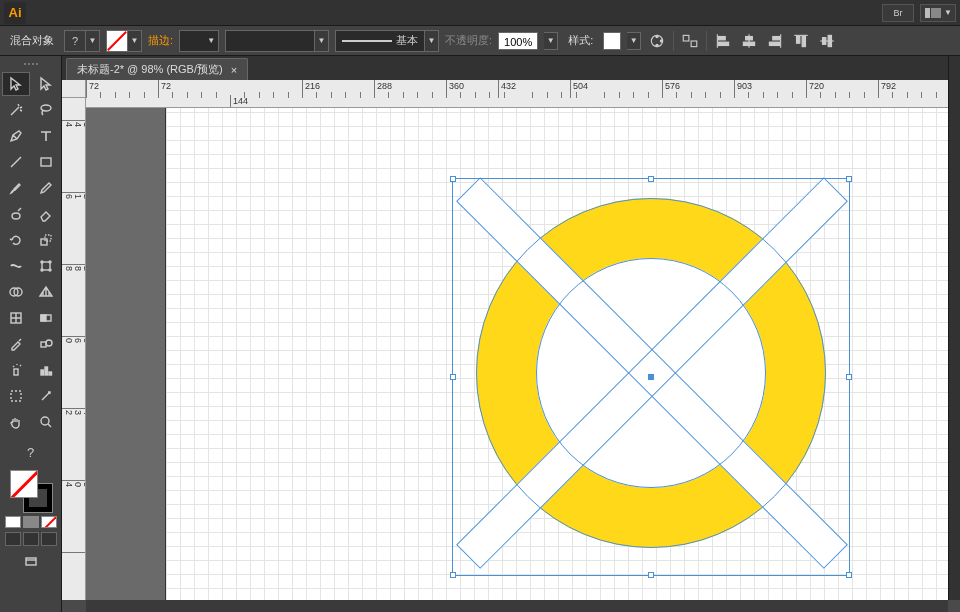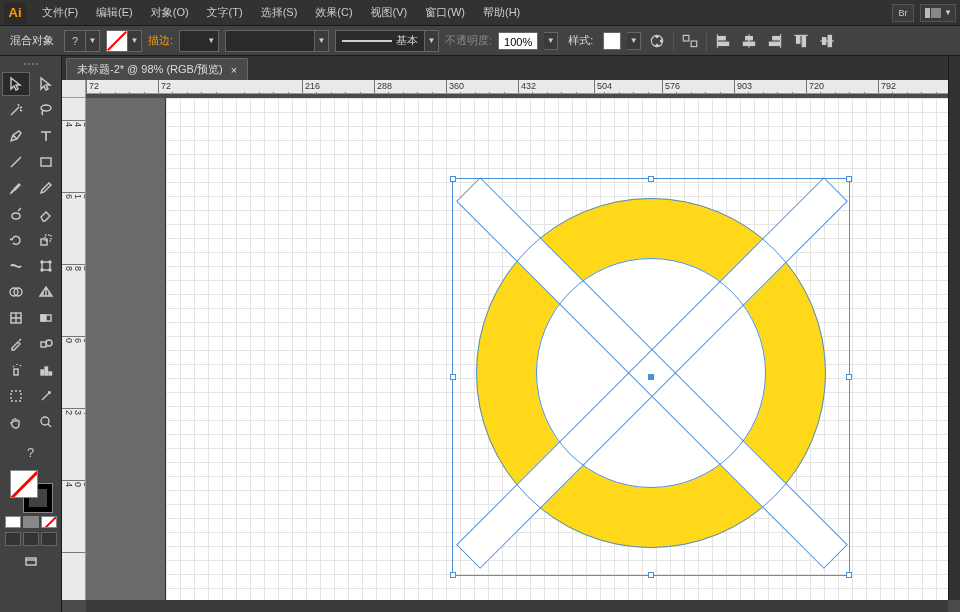--- a/index.html
+++ b/index.html
@@ -2,21 +2,21 @@
 <html><head>
 <meta charset="utf-8">
 <style>
 * { margin:0; padding:0; box-sizing:border-box; user-select:none; }
 body { width:960px; height:612px; background:#323232; font-family:"Microsoft YaHei",Arial,sans-serif; font-size:11px; color:#ccc; overflow:hidden; position:relative; }
 .menubar { height:26px; background:#323232; display:flex; align-items:center; padding:12px 4px; border-bottom:1px solid #1a1a1a; }
 .ai-logo { width:22px; height:22px; background:#2b2b2b; color:#ff9a00; display:flex; align-items:center; justify-content:center; font-weight:bold; font-size:13px; margin-right:8px; border-radius:2px; }
 .menu-items { display:flex; gap:2px; }
 .menu-item { padding:3px 8px; cursor:default; }
 .menubar-right { margin-left:auto; display:flex; gap:6px; align-items:center; }
-.ws-btn { width:22px; height:18px; border:1px solid #555; background:#3a3a3a; display:flex; align-items:center; justify-content:center; font-size:9px; }
+.ws-btn { width:32px; height:18px; border:1px solid #555; background:#3a3a3a; display:flex; align-items:center; justify-content:center; font-size:9px; }
 .ws-dd { width:36px; height:18px; border:1px solid #555; background:#3a3a3a; display:flex; align-items:center; justify-content:center; }
 .controlbar { height:30px; background:#424242; display:flex; align-items:center; padding:0 6px; gap:6px; border-bottom:1px solid #1a1a1a; }
 .cb-label { color:#ddd; padding:0 4px; }
 .cb-swatch { width:22px; height:22px; border:1px solid #666; background:#3a3a3a; display:flex; align-items:center; justify-content:center; position:relative; }
 .cb-swatch.q::after{content:"?";color:#ccc;}
 .cb-swatch.none{background:#fff;}
 .cb-swatch.none::after{content:"";position:absolute;width:26px;height:2px;background:red;transform:rotate(-45deg);}
 .cb-dd { width:14px; height:22px; background:#3a3a3a; border:1px solid #666; border-left:none; display:flex; align-items:center; justify-content:center; font-size:8px; }
 .cb-stroke-label{color:#ff9a00;}
 .cb-weight{width:40px;height:22px;background:#2a2a2a;border:1px solid #666;display:flex;align-items:center;justify-content:space-between;padding:0 3px;}
@@ -47,21 +47,21 @@
 .mini-sw .b{background:#888;border:1px solid #888;}
 .mini-sw .c{background:#fff;border:1px solid #888;position:relative;overflow:hidden;}
 .mini-sw .c::after{content:"";position:absolute;width:22px;height:1.5px;background:red;transform:rotate(-45deg);top:5px;left:-3px;}
 .screen-modes{display:flex;gap:2px;justify-content:center;}
 .screen-modes div{width:16px;height:14px;background:#333;border:1px solid #666;}
 .doc-area{flex:1;display:flex;flex-direction:column;background:#4a4a4a;}
 .tabbar{height:24px;display:flex;align-items:flex-end;padding-left:4px;background:#323232;}
 .tab{height:22px;background:#4a4a4a;padding:0 10px;display:flex;align-items:center;gap:8px;border:1px solid #666;border-bottom:none;border-radius:2px 2px 0 0;color:#ddd;}
 .tab-close{font-size:11px;}
 .ruler-corner{width:24px;height:18px;background:#e8e8e8;border-right:1px solid #999;border-bottom:1px solid #999;position:absolute;left:62px;top:80px;z-index:5;}
-.ruler-h{position:absolute;left:86px;top:80px;right:12px;height:14px;background:#eaeaea;border-bottom:1px solid #999;z-index:4;overflow:hidden;}
+.ruler-h{position:absolute;left:86px;top:80px;right:12px;height:28px;background:#eaeaea;border-bottom:1px solid #999;z-index:4;overflow:hidden;}
 .ruler-h .tick{position:absolute;top:0;height:18px;border-left:1px solid #777;}
 .ruler-h .tick span{position:absolute;left:2px;top:1px;font-size:9px;color:#333;}
 .ruler-v{position:absolute;left:62px;top:98px;width:24px;bottom:12px;background:#eaeaea;border-right:1px solid #999;z-index:4;overflow:hidden;}
 .ruler-v .tick{position:absolute;left:0;width:24px;border-top:1px solid #777;}
 .ruler-v .tick span{position:absolute;left:2px;top:1px;font-size:9px;color:#333;writing-mode:vertical-rl;}
 .canvas-wrap{position:absolute;left:86px;top:98px;right:12px;bottom:12px;background:#4a4a4a;overflow:hidden;}
 .scroll-v{position:absolute;right:0;top:98px;width:12px;bottom:12px;background:#3a3a3a;}
 .scroll-h{position:absolute;left:86px;bottom:0;right:12px;height:12px;background:#3a3a3a;}
 .artboard-edge{position:absolute;left:0;top:0;width:80px;height:100%;background:#6a6a6a;border-right:1px solid #333;}
 .grid-bg{position:absolute;left:80px;top:0;right:0;bottom:0;background:#fff;
@@ -82,31 +82,20 @@
 .sel-overlay .h.ct{left:50%;top:50%;margin:-3px 0 0 -3px;background:#4a90d9;}
 .circ-sel{position:absolute;border:1px solid #4a90d9;border-radius:50%;}
 .cross-sel{position:absolute;width:520px;height:34px;left:226px;top:258px;border:1px solid #4a90d9;transform-origin:center;}
 .rp{position:absolute;right:0;top:56px;width:12px;bottom:12px;background:#323232;border-left:1px solid #1a1a1a;}
 </style>
 </head>
 <body>
 
 <div class="menubar">
   <div class="ai-logo">Ai</div>
-  <div class="menu-items">
-    <div class="menu-item">文件(F)</div>
-    <div class="menu-item">编辑(E)</div>
-    <div class="menu-item">对象(O)</div>
-    <div class="menu-item">文字(T)</div>
-    <div class="menu-item">选择(S)</div>
-    <div class="menu-item">效果(C)</div>
-    <div class="menu-item">视图(V)</div>
-    <div class="menu-item">窗口(W)</div>
-    <div class="menu-item">帮助(H)</div>
-  </div>
   <div class="menubar-right">
     <div class="ws-btn">Br</div>
     <div class="ws-dd">
       <svg width="18" height="12" viewBox="0 0 18 12">
           <rect x="1" y="1" width="5" height="10" fill="#bbb"></rect>
           <rect x="7" y="1" width="10" height="10" fill="#888"></rect>
         </svg>
       <span style="font-size:8px;margin-left:2px;">▼</span>
     </div>
   </div>
@@ -436,28 +425,28 @@
     <div class="tick" style="left: 316.8px; height: 6px; top: 12px;"></div>
     <div class="tick" style="left: 331.2px; height: 6px; top: 12px;"></div>
     <div class="tick" style="left: 345.6px; height: 6px; top: 12px;"></div>
     <div class="tick" style="left: 360px;">
       <span>360</span>
     </div>
     <div class="tick" style="left: 374.4px; height: 6px; top: 12px;"></div>
     <div class="tick" style="left: 388.8px; height: 6px; top: 12px;"></div>
     <div class="tick" style="left: 403.2px; height: 6px; top: 12px;"></div>
     <div class="tick" style="left: 417.6px; height: 6px; top: 12px;"></div>
-    <div class="tick" style="left: 432px;">
+    <div class="tick" style="left: 412px;">
       <span>432</span>
     </div>
     <div class="tick" style="left: 446.4px; height: 6px; top: 12px;"></div>
     <div class="tick" style="left: 460.8px; height: 6px; top: 12px;"></div>
     <div class="tick" style="left: 475.2px; height: 6px; top: 12px;"></div>
     <div class="tick" style="left: 489.6px; height: 6px; top: 12px;"></div>
-    <div class="tick" style="left: 508px;">
+    <div class="tick" style="left: 484px;">
       <span>504</span>
     </div>
     <div class="tick" style="left: 518.4px; height: 6px; top: 12px;"></div>
     <div class="tick" style="left: 532.8px; height: 6px; top: 12px;"></div>
     <div class="tick" style="left: 547.2px; height: 6px; top: 12px;"></div>
     <div class="tick" style="left: 561.6px; height: 6px; top: 12px;"></div>
     <div class="tick" style="left: 576px;">
       <span>576</span>
     </div>
     <div class="tick" style="left: 590.4px; height: 6px; top: 12px;"></div>

